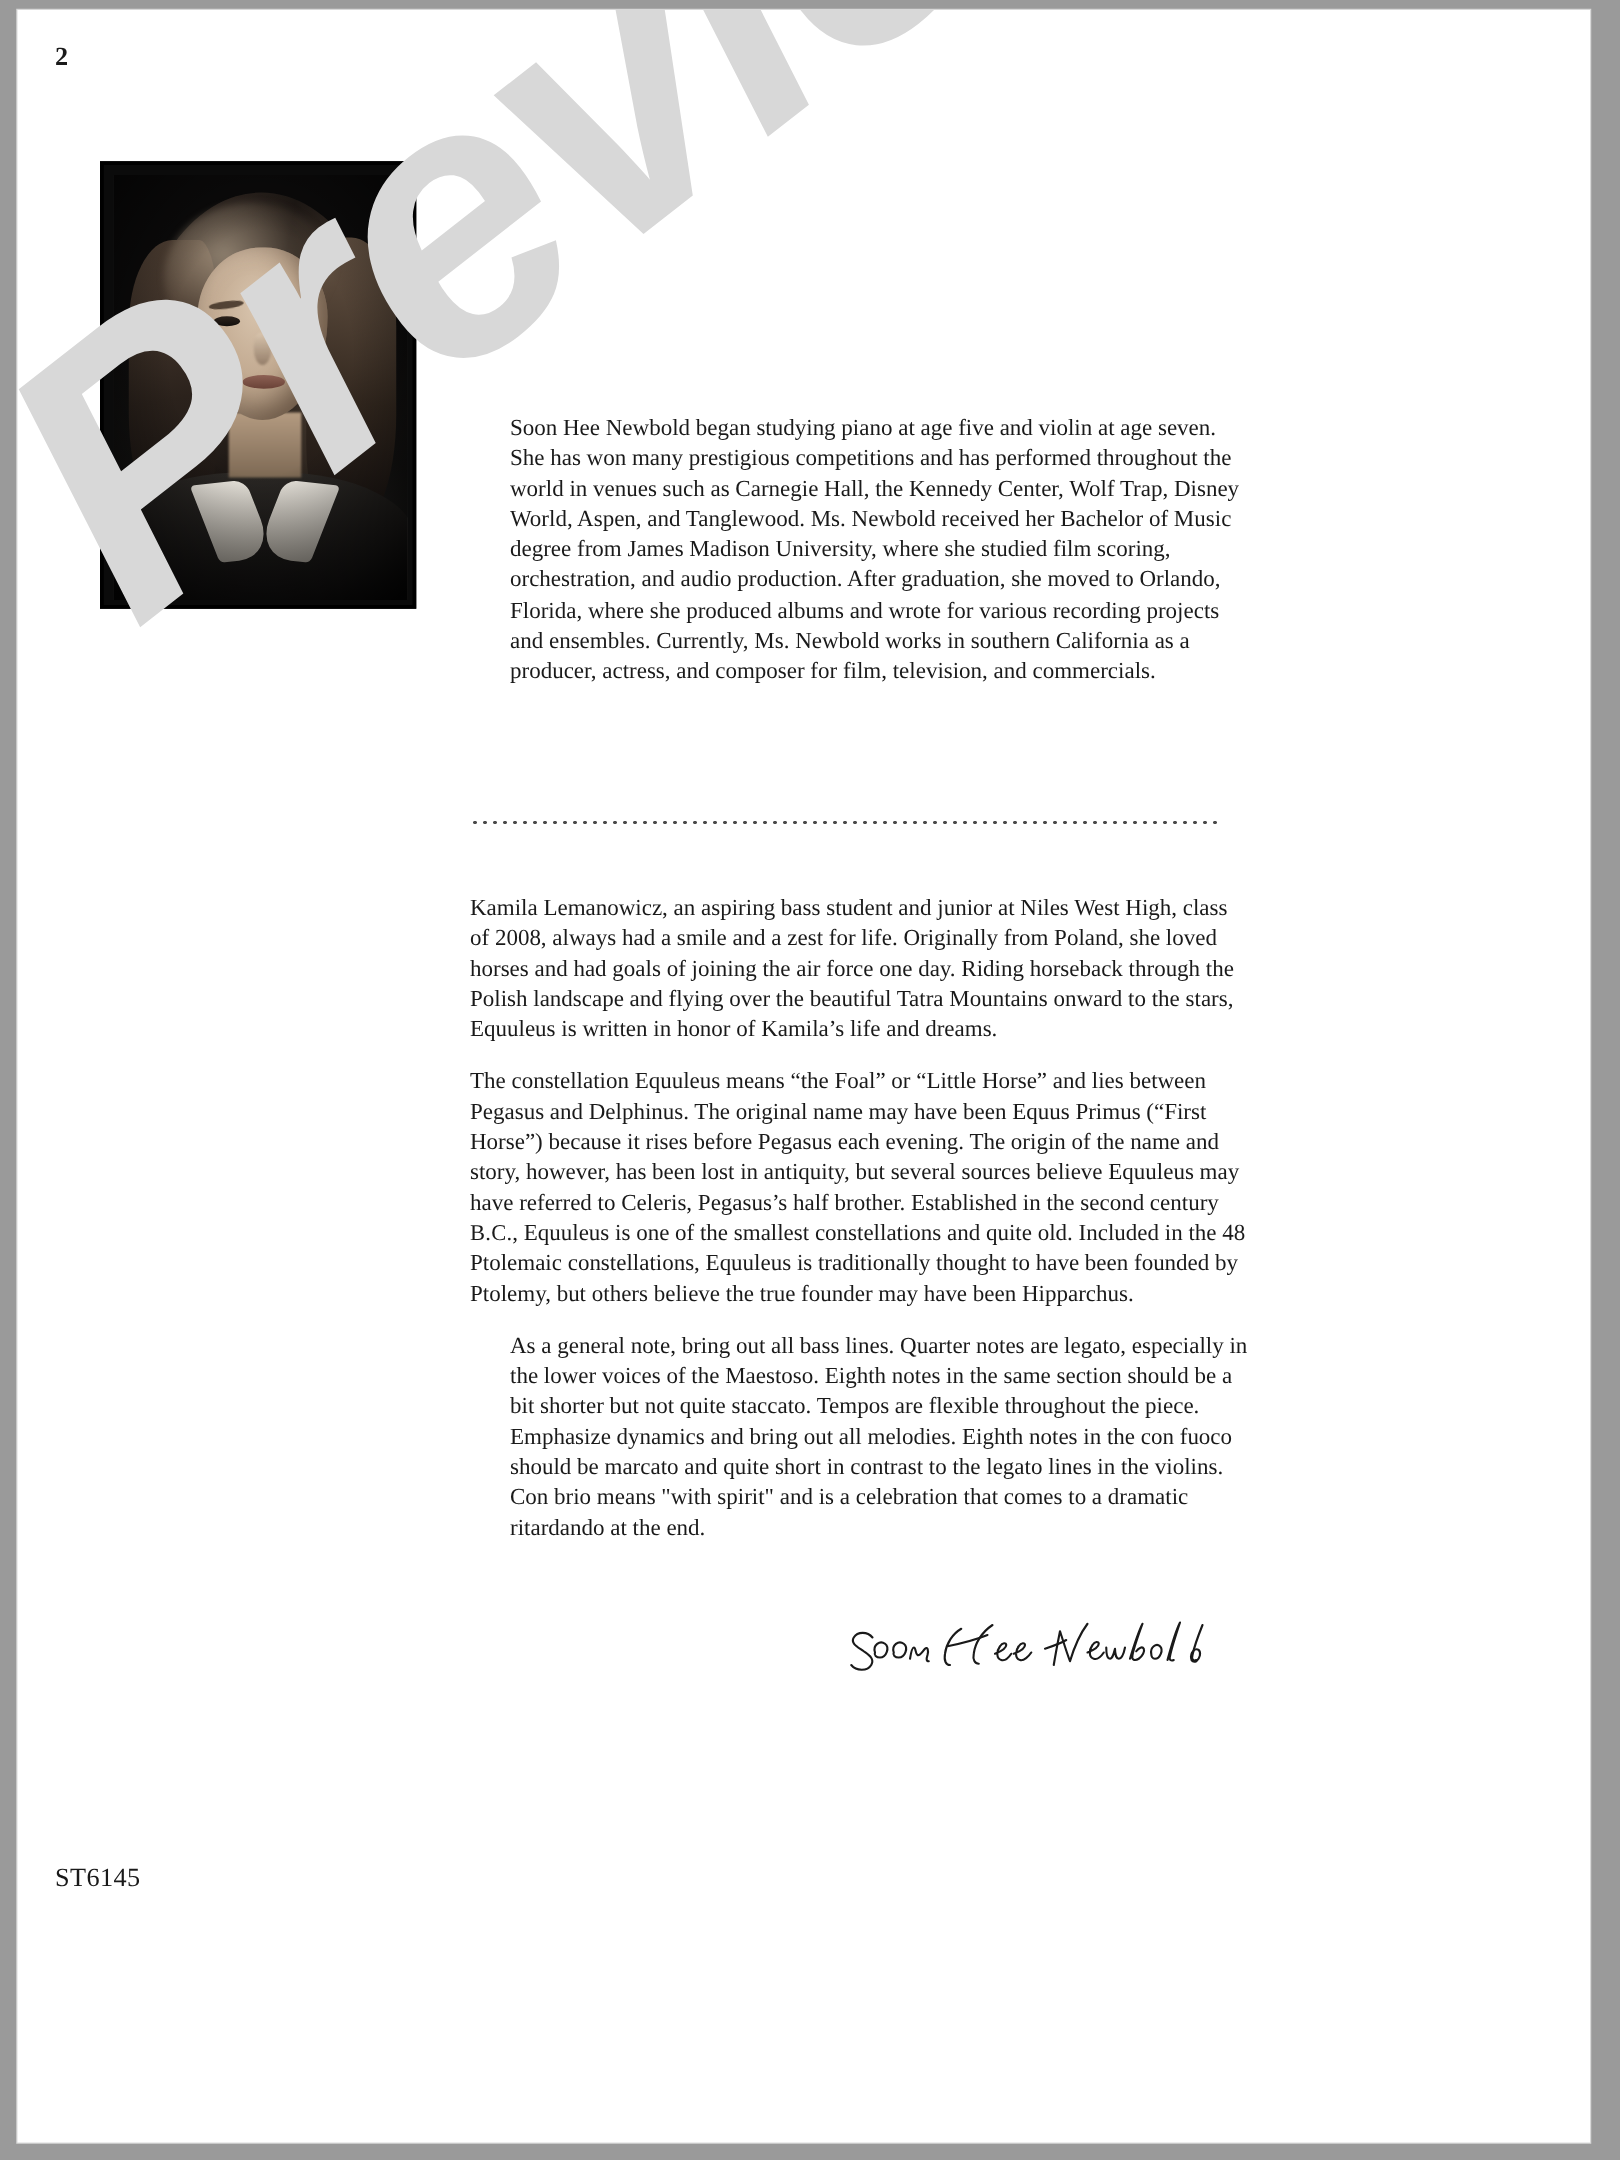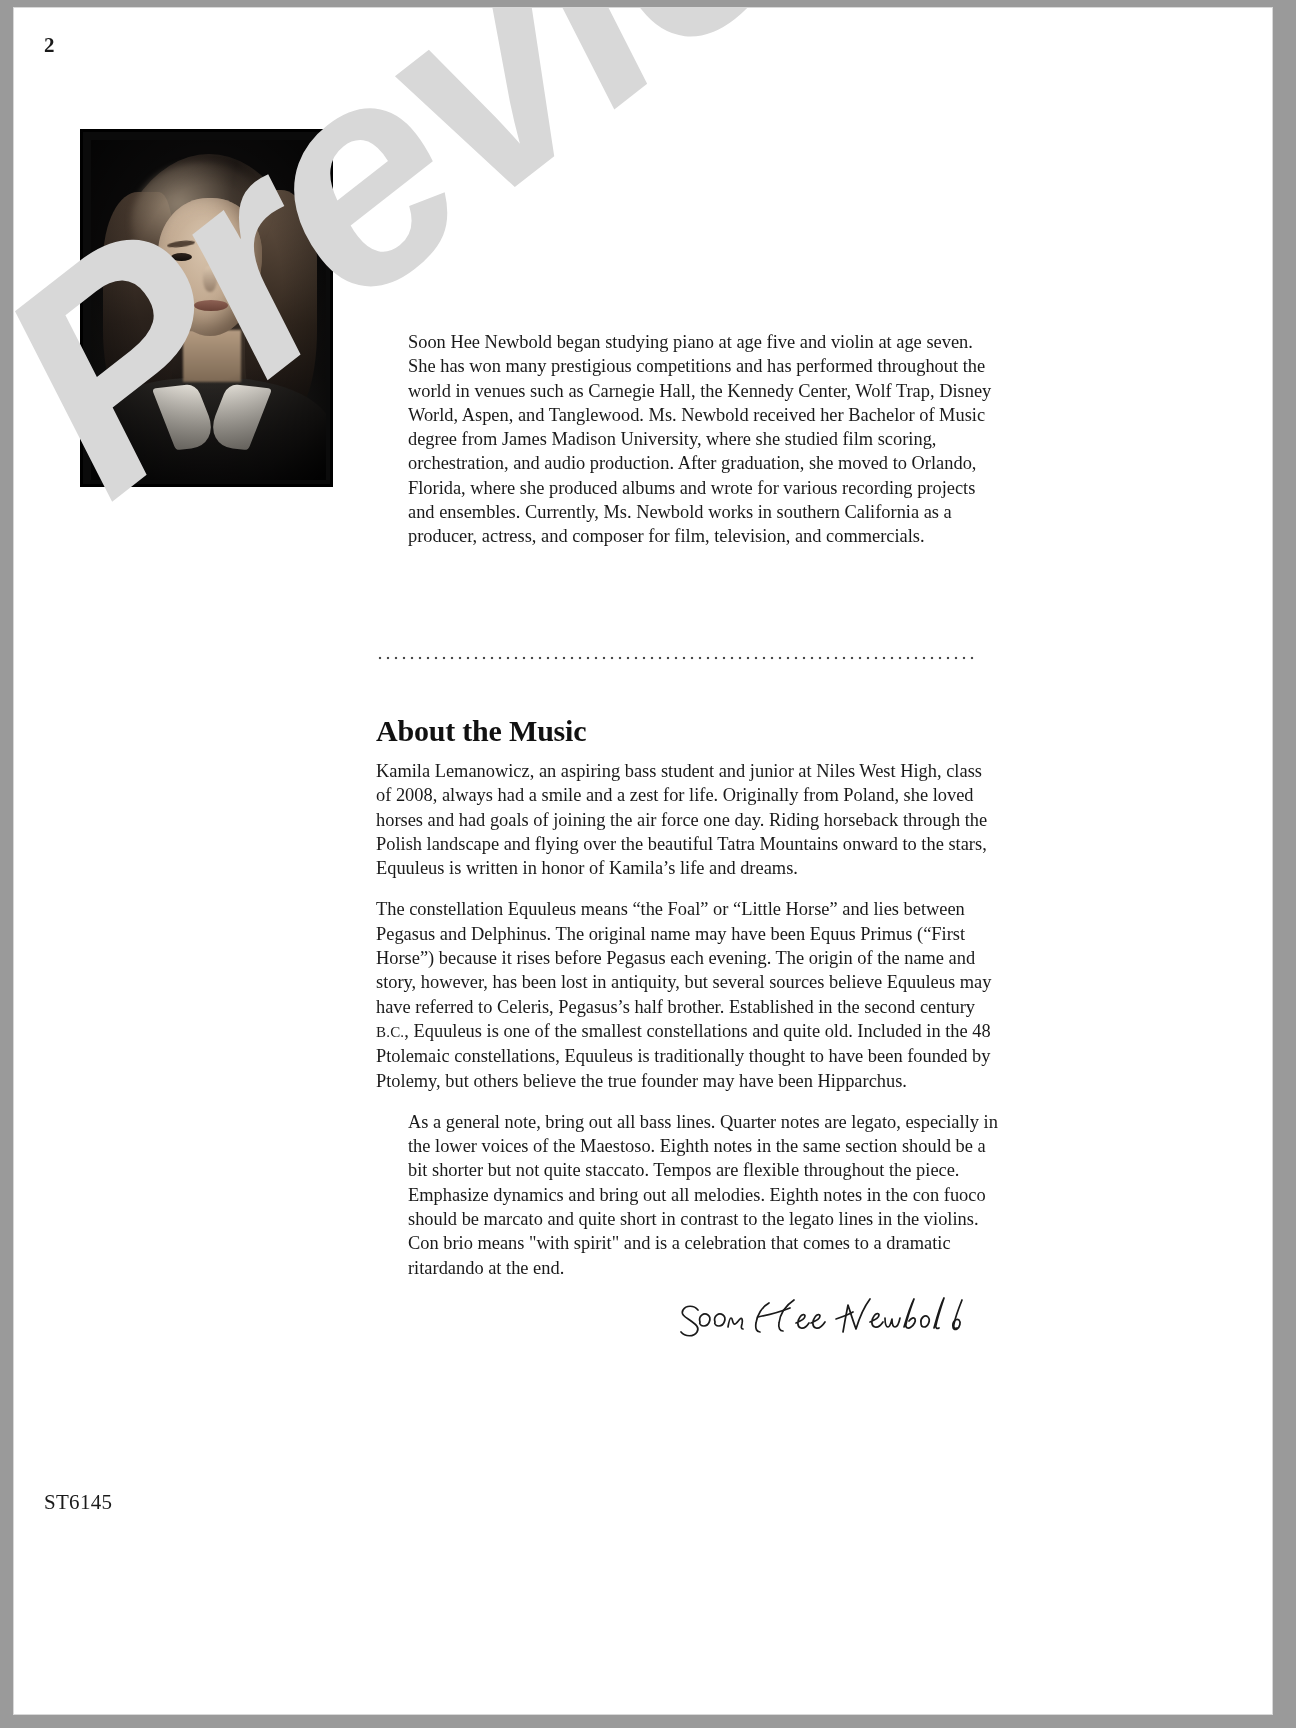--- a/index.html
+++ b/index.html
@@ -179,21 +179,21 @@
   .body-text {
     font-family:"Liberation Serif", serif;
     font-size:18.4px;
     line-height:24.3px;
     color:#1a1a1a;
     margin:0 0 17px 0;
     text-align:left;
   }
   .body-text:last-child { margin-bottom:0;margin-left:32px; }
   .it { }
-  .smallcaps { font-size:15px; letter-spacing:0.2px;text-align:center; }
+  .smallcaps { font-size:18px; letter-spacing:0.2px;text-align:center; }
 
   #composer-section { top:322px; }
   #dotted-rule {
     position:absolute;
     left:362px; top:648px;
     width:600px; height:4px;
     background-image:radial-gradient(circle, #4a4a4a 1.3px, rgba(0,0,0,0) 1.6px);
     background-size:8px 4px;
     background-repeat:repeat-x;
   }
@@ -235,21 +235,20 @@
     </div>
   </div>
 
   <div id="content">
 
     <div class="section" id="composer-section">
       <p class="body-text">Soon Hee Newbold began studying piano at age five and violin at age seven. She has won many prestigious competitions and has performed throughout the world in venues such as Carnegie Hall, the Kennedy Center, Wolf Trap, Disney World, Aspen, and Tanglewood. Ms. Newbold received her Bachelor of Music degree from James Madison University, where she studied film scoring, orchestration, and audio production. After graduation, she moved to Orlando, Florida, where she produced albums and wrote for various recording projects and ensembles. Currently, Ms. Newbold works in southern California as a producer, actress, and composer for film, television, and commercials.</p>
     </div>
 
     <div class="section" id="music-section">
-      <h2 class="heading">About the Music</h2>
 
       <p class="body-text"><span>Kamila Lemanowicz, an aspiring bass student and junior at Niles West High, class of 2008, always had a smile and a zest for life. Originally from Poland, she loved horses and had goals of joining the air force one day. Riding horseback through the Polish landscape and flying over the beautiful Tatra Mountains onward to the stars, </span><span class="it">Equuleus</span><span> is written in honor of Kamila’s life and dreams.</span></p>
 
       <p class="body-text"><span>The constellation Equuleus means “the Foal” or “Little Horse” and lies between Pegasus and Delphinus. The original name may have been Equus Primus (“First Horse”) because it rises before Pegasus each evening. The origin of the name and story, however, has been lost in antiquity, but several sources believe Equuleus may have referred to Celeris, Pegasus’s half brother. Established in the second century </span><span class="smallcaps">B.C.</span><span>, Equuleus is one of the smallest constellations and quite old. Included in the 48 Ptolemaic constellations, Equuleus is traditionally thought to have been founded by Ptolemy, but others believe the true founder may have been Hipparchus.</span></p>
 
       <p class="body-text"><span>As a general note, bring out all bass lines. Quarter notes are legato, especially in the lower voices of the </span><span class="it">Maestoso</span><span>. Eighth notes in the same section should be a bit shorter but not quite staccato. Tempos are flexible throughout the piece. Emphasize dynamics and bring out all melodies. Eighth notes in the </span><span class="it">con fuoco</span><span> should be marcato and quite short in contrast to the legato lines in the violins. </span><span class="it">Con brio</span><span> means "with spirit" and is a celebration that comes to a dramatic ritardando at the end.</span></p>
     </div>
 
     <div id="signature" title="Soon Hee Newbold">
       <svg width="290" height="60" viewBox="0 0 290 60" fill="none" xmlns="http://www.w3.org/2000/svg" aria-label="Soon Hee Newbold signature">

